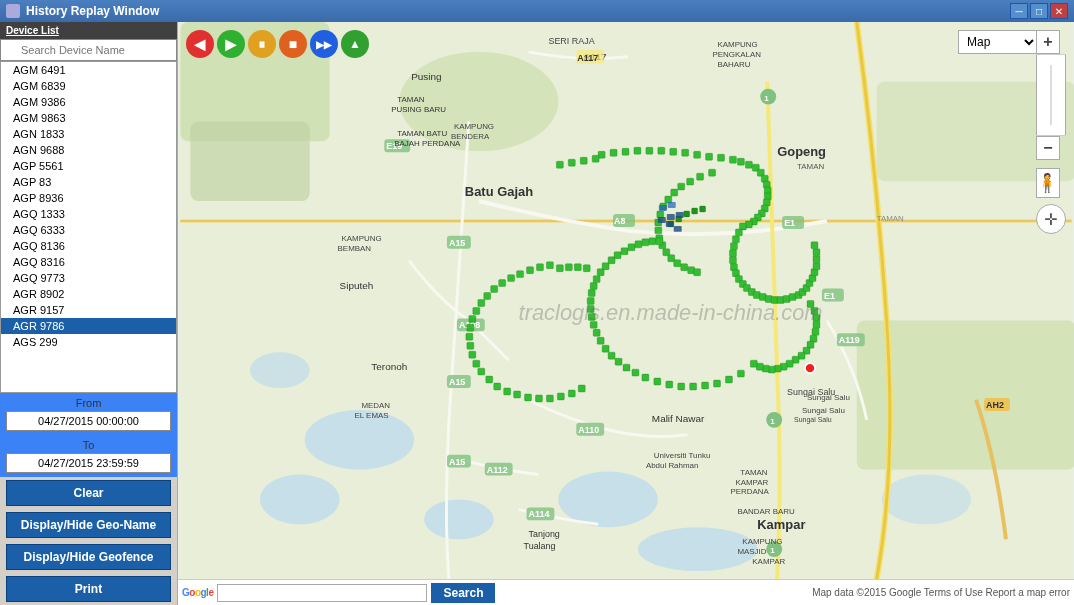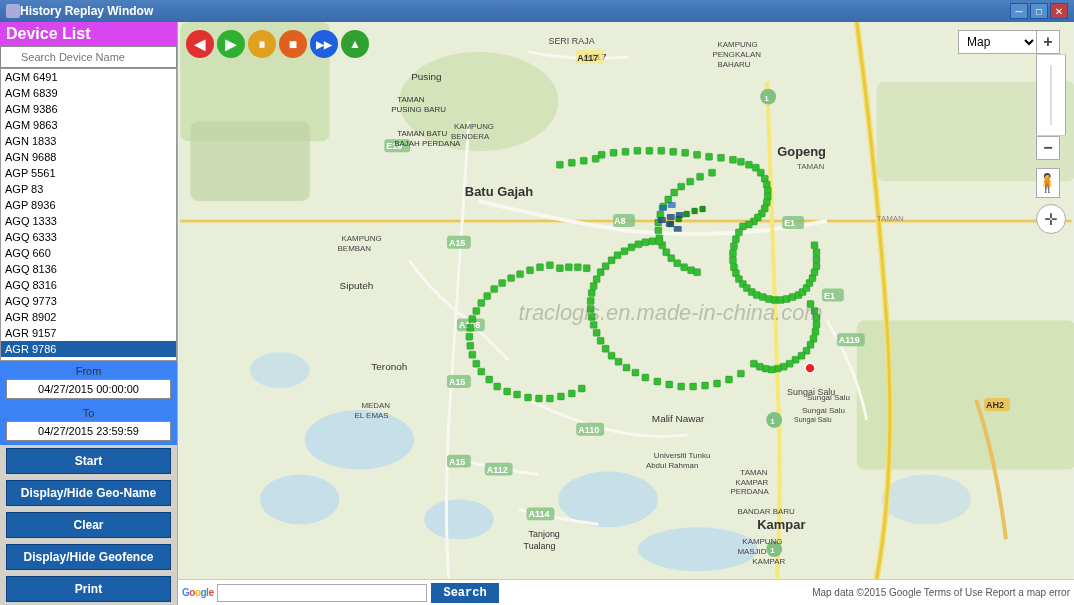--- a/index.html
+++ b/index.html
@@ -12,20 +12,21 @@
       background: linear-gradient(to bottom, #4a7fc0, #3a6aaa);
       display: flex;
       align-items: center;
       justify-content: space-between;
       padding: 0 6px;
       user-select: none;
     }
     .title-bar-left {
       display: flex;
       align-items: flex-end;
+      gap: 6px;
       color: white;
       font-size: 12px;
       font-weight: bold;
     }
     .title-icon {
       width: 14px; height: 14px;
       background: #aad;
       border-radius: 2px;
     }
     .title-bar-controls {
@@ -56,44 +57,45 @@
     
     .left-panel {
       width: 178px;
       min-width: 178px;
       background: #d4d0c8;
       display: flex;
       flex-direction: column;
       border-right: 1px solid #aaa;
     }
     .device-list-header {
-      background: #d946ef;
+      background: #404040;
       color: white;
       padding: 3px 6px;
       font-weight: bold;
-      font-size: 16px;
+      font-size: 10px;
+      text-decoration: underline;
     }
     .search-box {
       width: 100%;
       height: 22px;
       border: 1px solid #888;
       background: white;
       padding: 2px 20px;
       font-size: 11px;
       outline: none;
     }
     .device-listbox {
       flex: 1;
       overflow-y: auto;
       background: white;
       border: 1px solid #999;
       margin: 0;
     }
     .device-item {
-      padding: 2px 4px;
+      padding: 2px 12px;
       cursor: pointer;
       font-size: 11px;
       color: #000;
       white-space: nowrap;
     }
     .device-item.selected { background: #1a5fa8; color: white; }
 
     
     .datetime-section {
       padding: 4px 6px;
@@ -264,21 +266,20 @@
     }
     .google-search-btn {
       height: 20px;
       background: #1a5fa8;
       color: white;
       border: none;
       padding: 0 12px;
       cursor: pointer;
       font-size: 12px;
       font-weight: bold;
-      font-family: Liberation Mono, monospace;
     }
     .map-copyright {
       font-size: 10px;
       color: #555;
       margin-left: auto;
     }
 
     
     .map-bg {
       position: absolute;
@@ -314,42 +315,40 @@
         <div class="device-item">AGM 6839</div>
         <div class="device-item">AGM 9386</div>
         <div class="device-item">AGM 9863</div>
         <div class="device-item">AGN 1833</div>
         <div class="device-item">AGN 9688</div>
         <div class="device-item">AGP 5561</div>
         <div class="device-item">AGP 83</div>
         <div class="device-item">AGP 8936</div>
         <div class="device-item">AGQ 1333</div>
         <div class="device-item">AGQ 6333</div>
-        <div class="device-item">AGQ 660</div>
         <div class="device-item">AGQ 8136</div>
         <div class="device-item">AGQ 8316</div>
         <div class="device-item">AGQ 9773</div>
         <div class="device-item">AGR 8902</div>
         <div class="device-item">AGR 9157</div>
         <div class="device-item selected">AGR 9786</div>
         <div class="device-item">AGS 299</div>
       </div>
 
     <div class="datetime-section">
       <div class="dt-label">From</div>
       <input class="dt-input" type="text" id="from-input" value="04/27/2015 00:00:00" style="">
     </div>
     <div class="datetime-section">
       <div class="dt-label">To</div>
       <input class="dt-input" type="text" id="to-input" value="04/27/2015 23:59:59" style="">
     </div>
 
-    <button class="panel-btn">Start</button>
+    <button class="panel-btn">Clear</button>
     <button class="panel-btn">Display/Hide Geo-Name</button>
-    <button class="panel-btn">Clear</button>
     <button class="panel-btn">Display/Hide Geofence</button>
     <button class="panel-btn">Print</button>
   </div>
 
   <div class="map-area">
 
     <div class="map-bg">
       <svg width="100%" height="100%" viewBox="0 0 896 560" xmlns="http://www.w3.org/2000/svg">
 
         <rect width="896" height="560" fill="#e8eed8"></rect>

